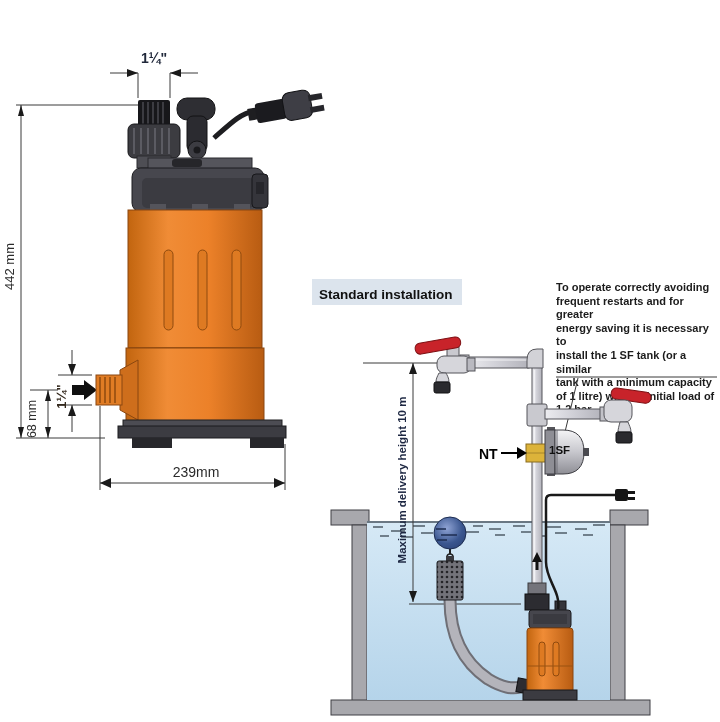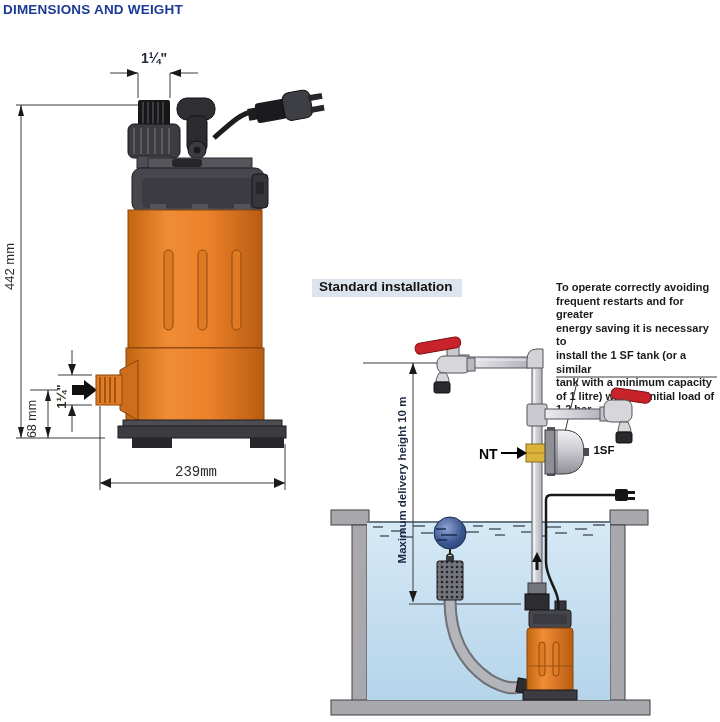--- a/index.html
+++ b/index.html
@@ -8,38 +8,37 @@
   .hdr{position:absolute;left:3px;top:2px;font-size:13.5px;font-weight:bold;
        color:#1b3a96;letter-spacing:.2px;}
   .abs{position:absolute;}
   .lbl{position:absolute;color:#26262a;font-size:13px;white-space:nowrap;}
   .vlabel{position:absolute;transform:rotate(-90deg);text-align:center;white-space:nowrap;}
   .dim-top{left:128px;top:50px;width:52px;text-align:center;font-weight:bold;
            font-size:14px;color:#20283a;}
   .dim-442{left:-29px;top:259px;width:76px;font-size:13px;color:#2b2b2b;}
   .dim-68{left:5px;top:412px;width:54px;font-size:12.5px;color:#2b2b2b;}
   .dim-side{left:39px;top:389px;width:44px;font-weight:bold;font-size:13px;color:#33281c;}
-  .dim-239{left:146px;top:464px;width:100px;text-align:center;font-size:14px;color:#2b2b2b;font-family:Liberation Mono, monospace;}
+  .dim-239{left:146px;top:464px;width:100px;text-align:center;font-size:14px;color:#2b2b2b;}
   .weight{left:34px;top:518px;font-size:26px;font-weight:bold;color:#0c0c0c;letter-spacing:1px;}
-  .inst-title{left:312px;top:279px;background:#dce4ed;padding:0 9px 3px 7px;
+  .inst-title{left:312px;top:279px;background:#dce4ed;padding:8px 9px 3px 7px;
               font-size:13.5px;font-weight:bold;color:#111;}
   .note{left:556px;top:281px;width:166px;font-size:11px;font-weight:600;
         color:#1b1b1b;line-height:13.6px;}
   .maxdel{left:277px;top:474px;width:250px;font-size:11.5px;font-weight:bold;color:#1d2742;}
   .nt{left:479px;top:446px;font-size:14px;font-weight:bold;color:#000;}
-  .sf{left:549px;top:444px;width:30px;text-align:center;font-size:11.5px;
-      font-weight:bold;color:#101010;margin-left:40px;}
+  .sf{left:549px;top:444px;width:30px;font-size:11.5px;
+      font-weight:bold;color:#101010;}
   svg{position:absolute;}
 </style>
 </head>
 <body>
 
 <div class="page">
 
-  <div class="hdr">DIMENSIONS AND WEIGHT</div>
 
   <svg style="left:0;top:40px" width="340" height="480" viewBox="0 0 340 480">
     <defs>
       <linearGradient id="og" x1="0" y1="0" x2="1" y2="0">
         <stop offset="0" stop-color="#c2650f"></stop>
           <stop offset=".3" stop-color="#f08c36"></stop>
         <stop offset=".6" stop-color="#ec8129"></stop>
           <stop offset="1" stop-color="#b85c12"></stop>
       </linearGradient>
     </defs>

